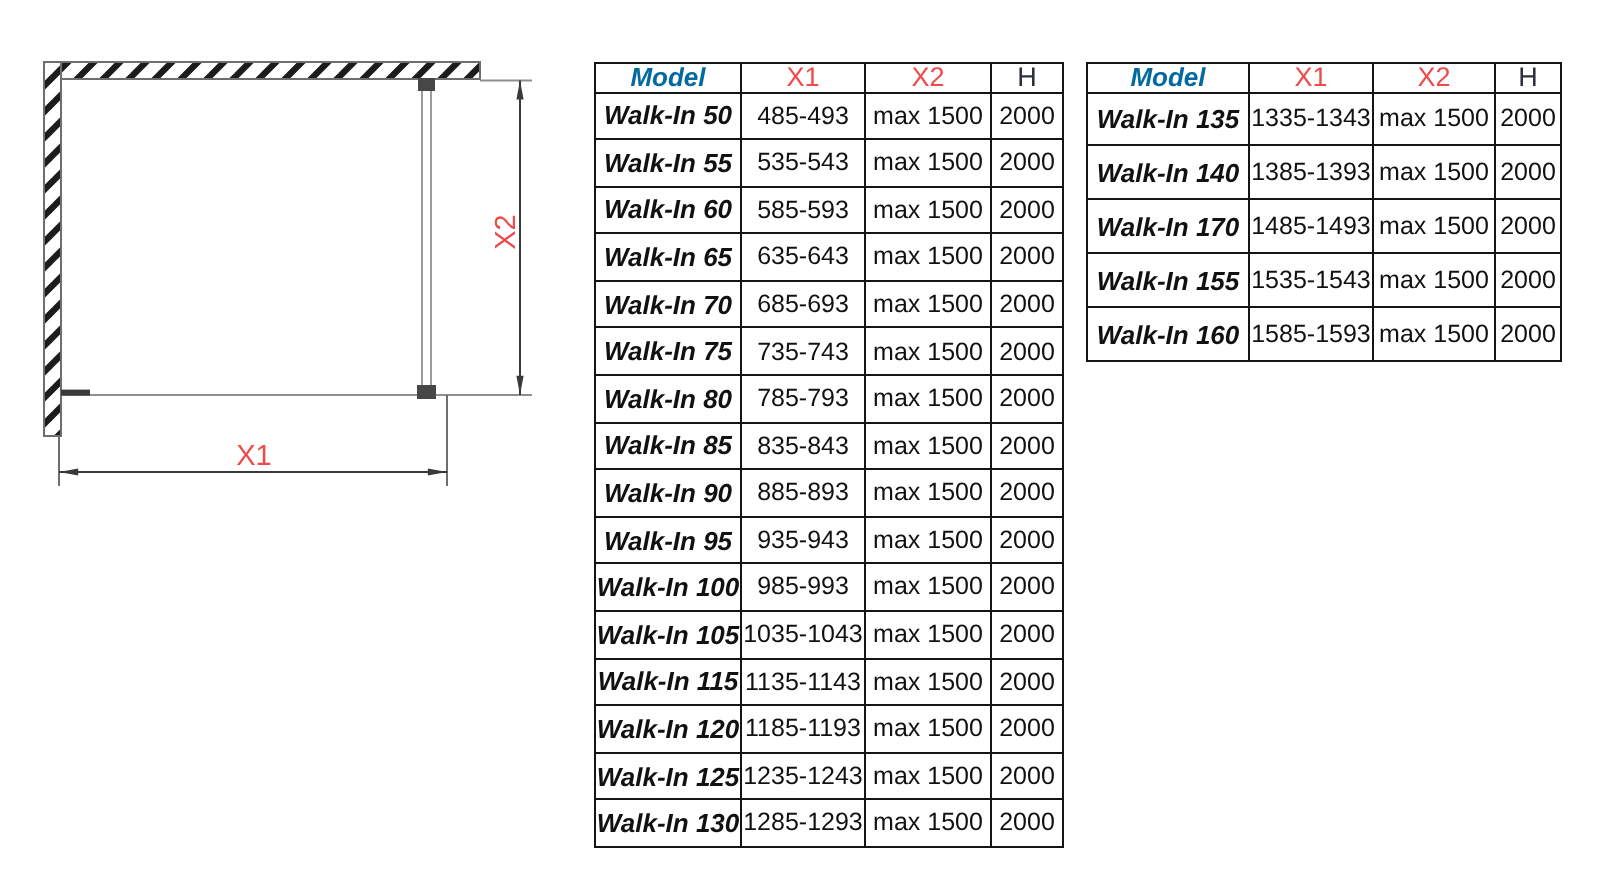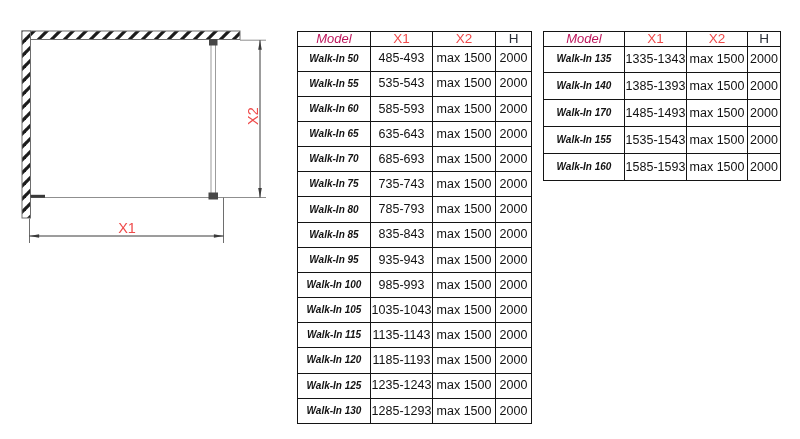--- a/index.html
+++ b/index.html
@@ -4,24 +4,24 @@
 <style>
   html,body{margin:0;padding:0;background:#fff;}
   #app{position:relative;width:800px;height:439px;background:#fff;overflow:hidden;
        font-family:"Liberation Sans",sans-serif;}
   #diagram{position:absolute;left:0;top:0;}
   .dim-label{fill:var(--red,#ef4b4b);font-size:14.5px;font-family:"Liberation Sans",sans-serif;}
   .tbl{position:absolute;border-collapse:collapse;table-layout:fixed;background:#fff;}
   .tbl th,.tbl td{border:1.5px solid #141414;text-align:center;vertical-align:middle;
        padding:0;line-height:1;white-space:nowrap;overflow:hidden;}
   .tbl th{font-weight:400;font-size:13.5px;color:#2a2f38;}
-  .tbl th.c0{font-weight:400;font-style:italic;font-size:13px;color:#be185d;}
+  .tbl th.c0{font-weight:700;font-style:italic;font-size:13px;color:#0369a1;}
   .tbl th.c1,.tbl th.c2{color:var(--red,#ef4b4b);}
   .tbl td{font-size:12.5px;color:#111;}
-  .tbl td.c0{font-weight:700;font-style:italic;font-size:10px;}
+  .tbl td.c0{font-weight:700;font-style:italic;font-size:13px;}
   #t1{left:297px;top:31px;width:230px;height:393px;}
   #t2{left:543px;top:31px;width:233px;height:150px;}
   #t1 .c0{width:72px}#t1 .c1{width:61px}#t1 .c2{width:62px}#t1 .c3{width:35px}
   #t2 .c0{width:80px}#t2 .c1{width:61px}#t2 .c2{width:60px}#t2 .c3{width:32px}
 </style>
 </head>
 <body>
 
 <div id="app">
 
@@ -111,20 +111,26 @@
           <td class="c2">max 1500</td>
           <td class="c3">2000</td>
         </tr>
         <tr>
           <td class="c0">Walk-In 85</td>
           <td class="c1">835-843</td>
           <td class="c2">max 1500</td>
           <td class="c3">2000</td>
         </tr>
         <tr>
+          <td class="c0">Walk-In 90</td>
+          <td class="c1">885-893</td>
+          <td class="c2">max 1500</td>
+          <td class="c3">2000</td>
+        </tr>
+        <tr>
           <td class="c0">Walk-In 95</td>
           <td class="c1">935-943</td>
           <td class="c2">max 1500</td>
           <td class="c3">2000</td>
         </tr>
         <tr>
           <td class="c0">Walk-In 100</td>
           <td class="c1">985-993</td>
           <td class="c2">max 1500</td>
           <td class="c3">2000</td>

